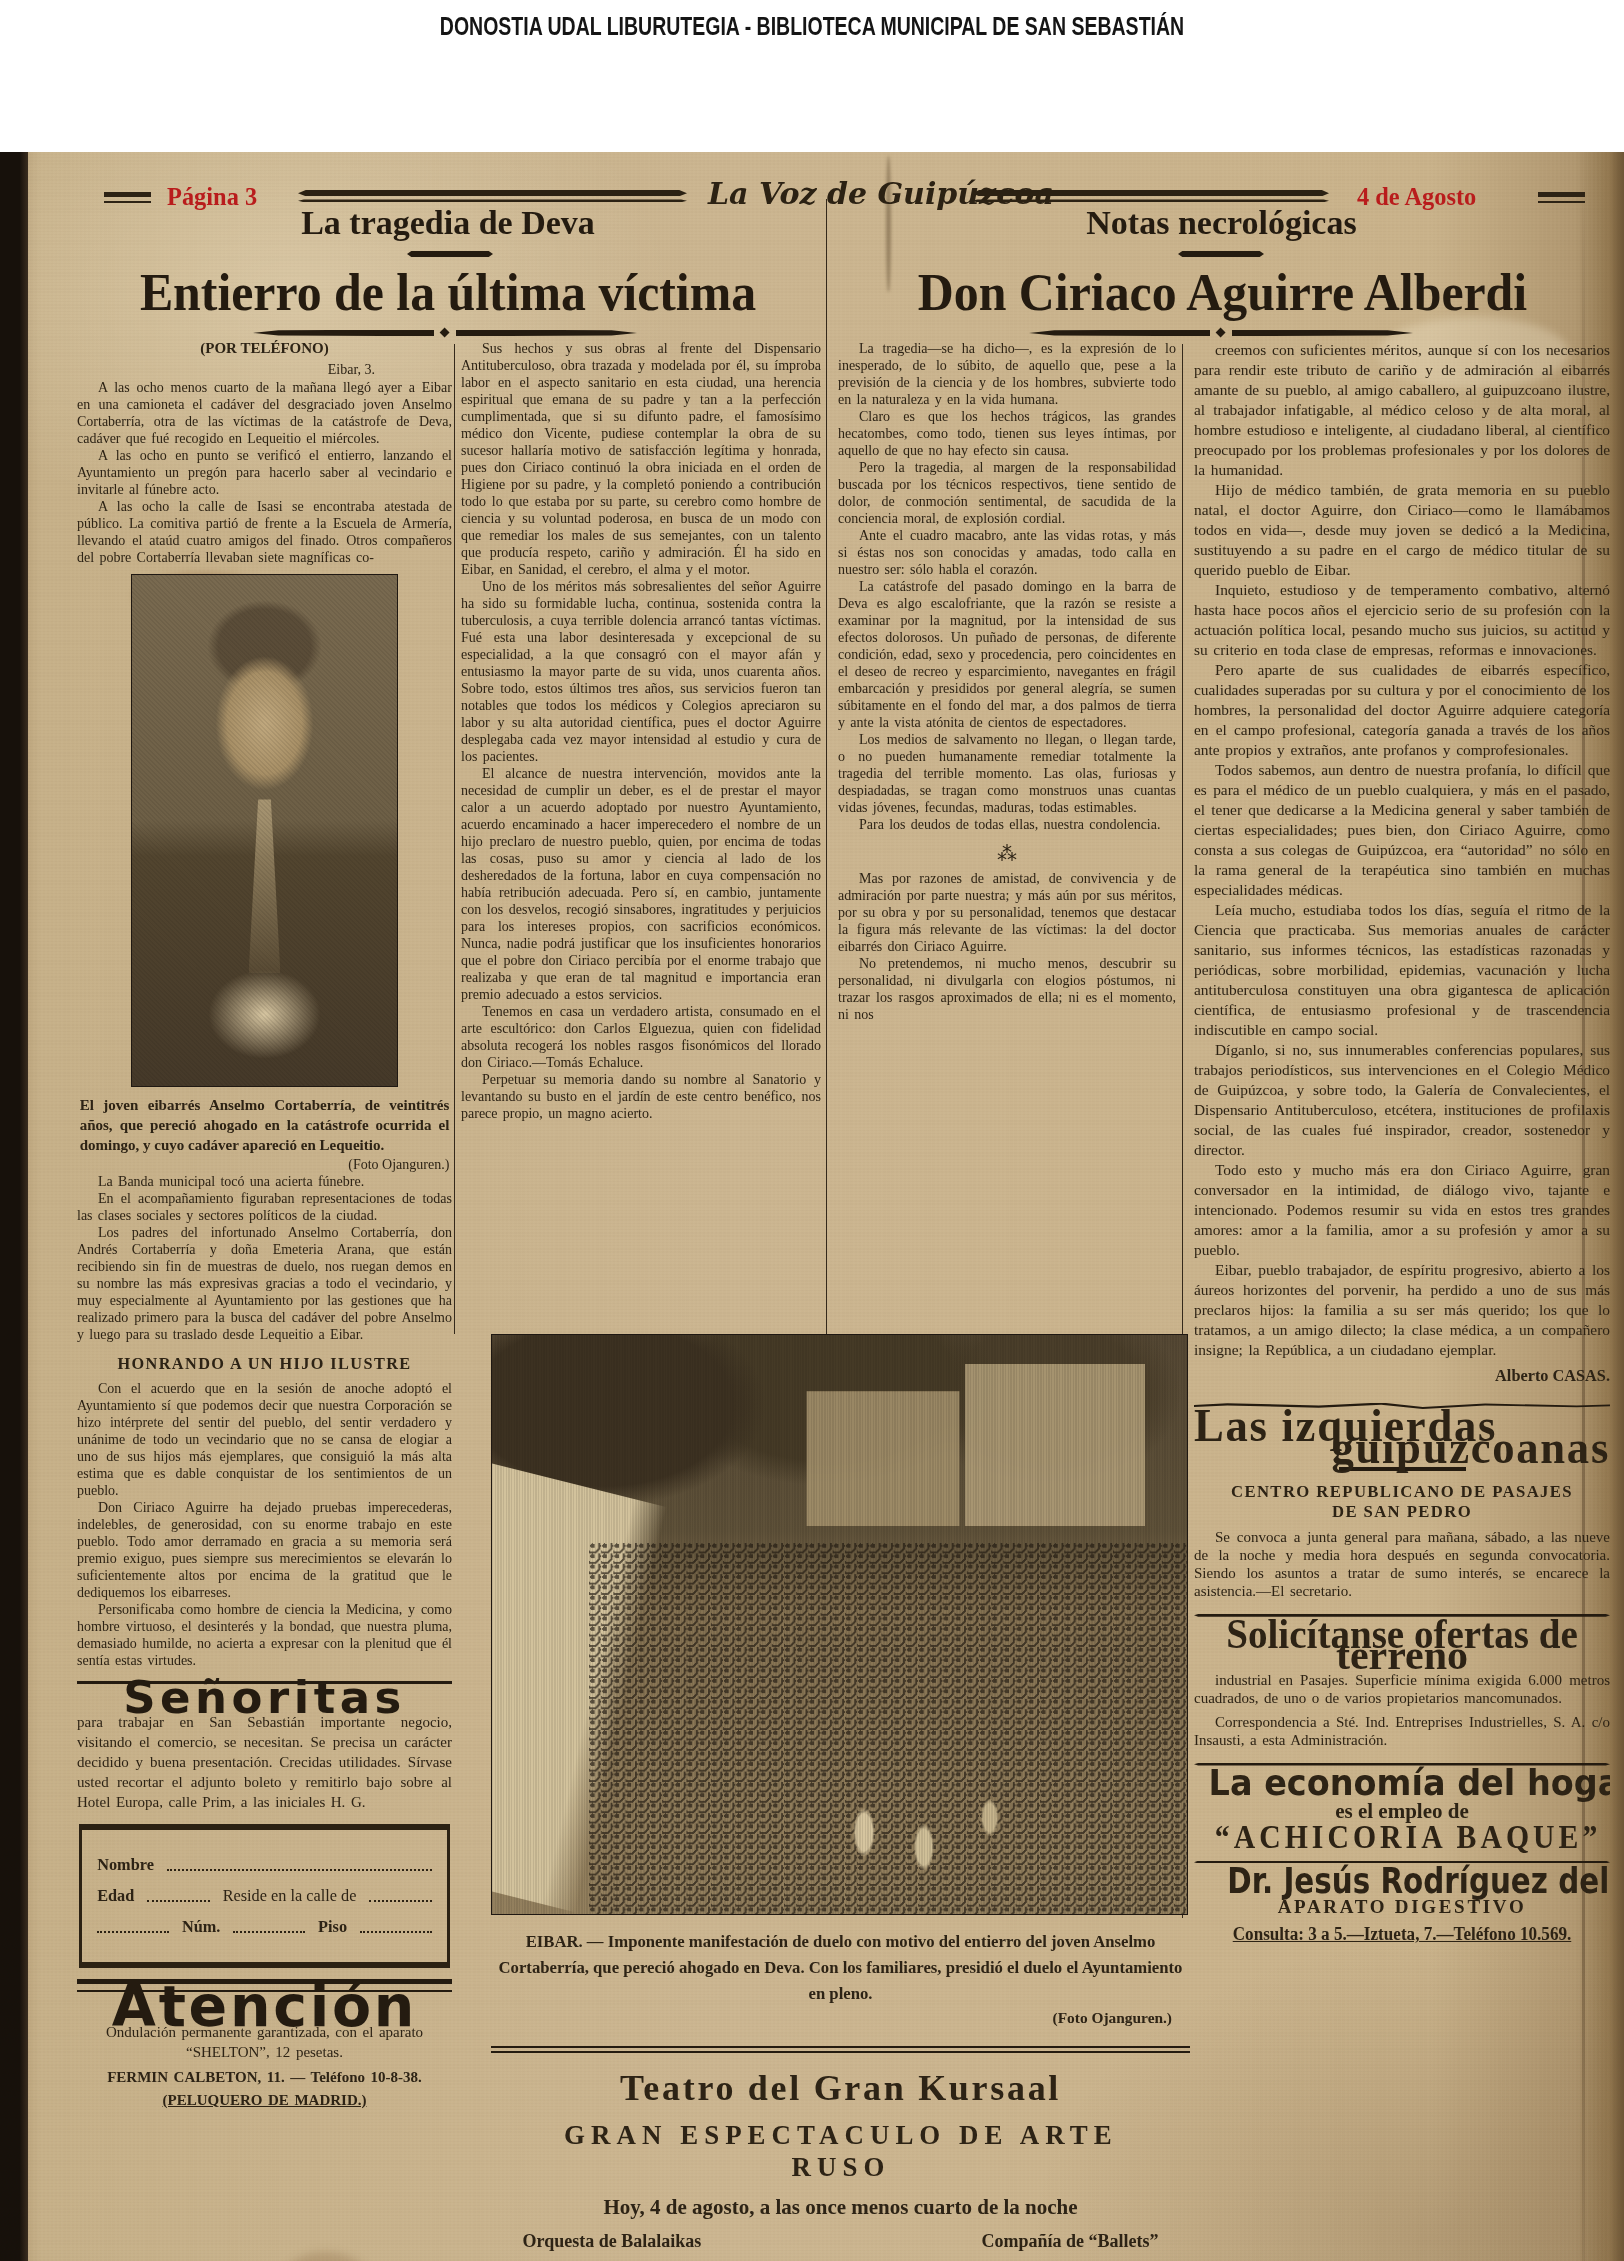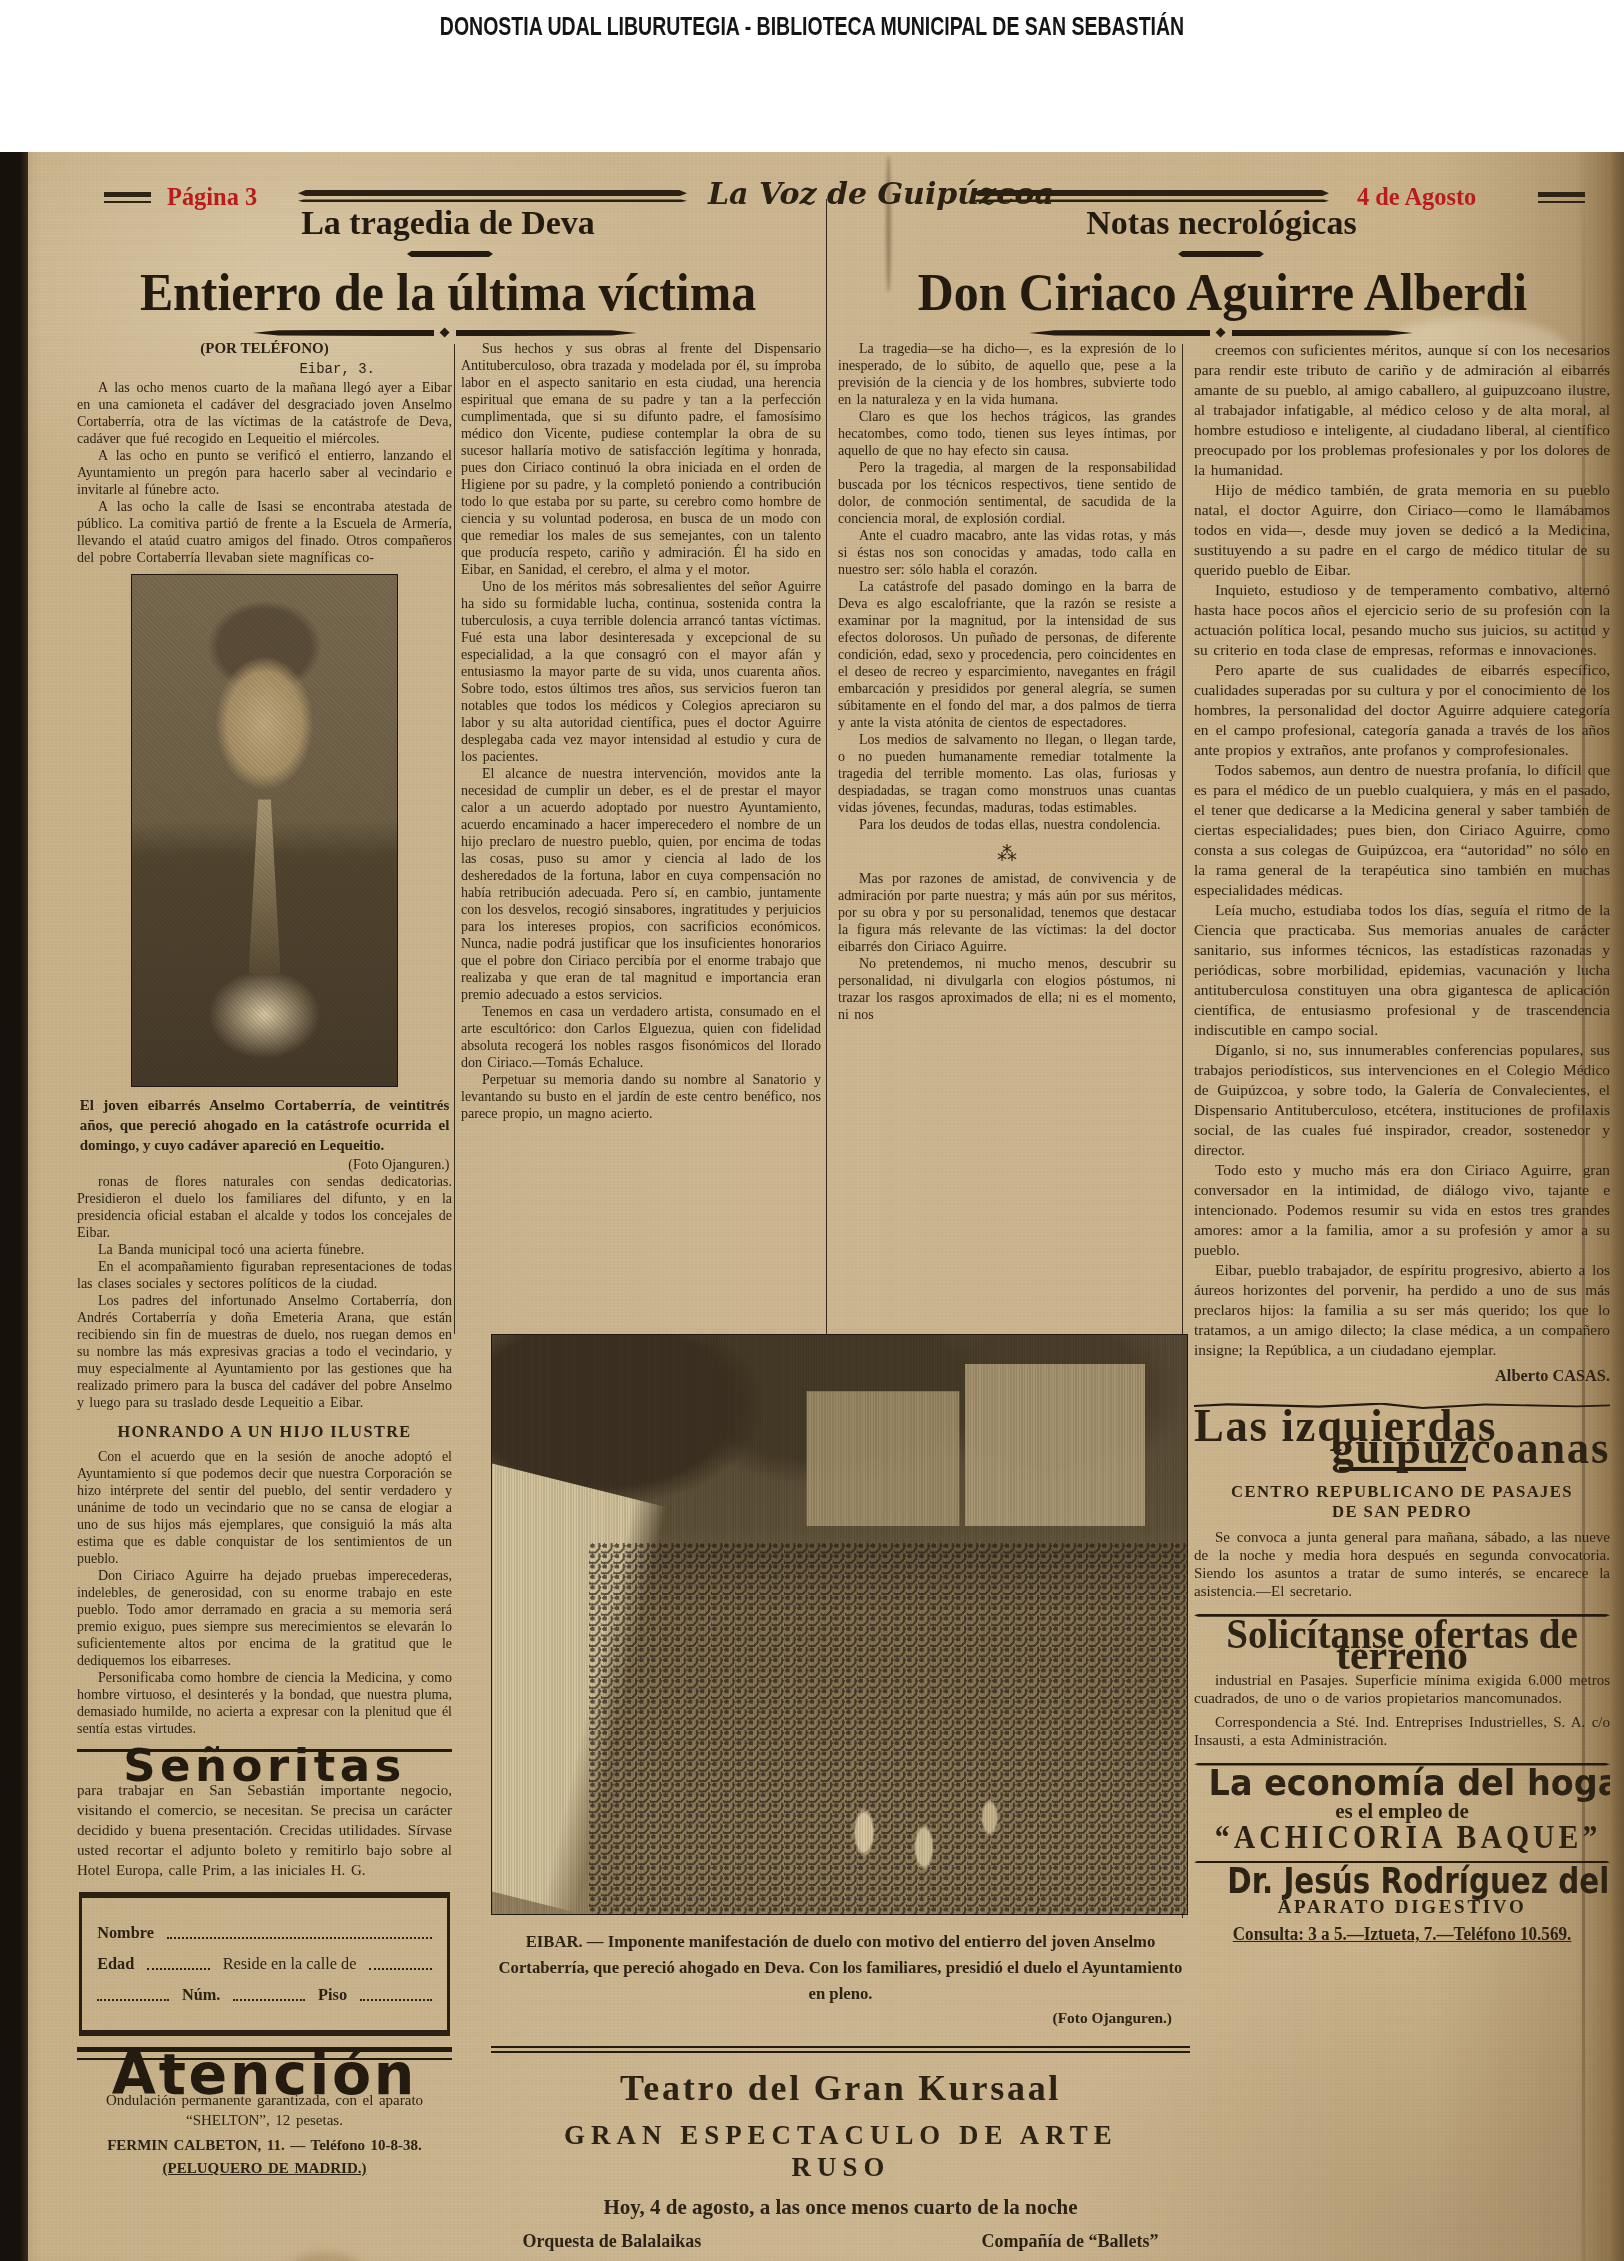--- a/index.html
+++ b/index.html
@@ -52,21 +52,21 @@
   
   .vrule{position:absolute;width:1.4px;background:#34291b;}
   
   .tcol{position:absolute;overflow:hidden;text-align:justify;}
   .para{margin:0;text-indent:21px;word-spacing:1.8px;}
   .col1{left:77px;top:340px;width:375px;height:2080px;font-size:14px;line-height:17px;}
   .col2{left:461px;top:340px;width:360px;height:999px;font-size:14px;line-height:17px;}
   .colA{left:838px;top:340px;width:338px;height:995px;font-size:14px;line-height:17px;}
   .colB{left:1194px;top:340px;width:416px;height:2089px;font-size:15.4px;line-height:20px;}
   .byline{text-align:center;font-weight:bold;font-size:15px;margin:0 0 3.6px;}
-  .dateline{text-align:right;padding-right:77px;font-size:14px;margin:0 0 1.8px;font-family:Liberation Mono, monospace;}
+  .dateline{text-align:right;padding-right:77px;font-size:14px;margin:0 0 1.8px;}
   .subhead{text-align:center;font-weight:bold;font-size:16.3px;letter-spacing:1.4px;margin:11.8px 0 8.1px;text-indent:0;}
   .sig{text-align:right;font-weight:bold;font-size:16.3px;margin-top:6.3px;}
   .asterism{text-align:center;font-size:20px;margin:11.8px 0 8.1px;text-indent:0;font-family:"DejaVu Sans",sans-serif;}
   
   .portrait{width:265px;height:511px;margin:7.2px auto 8.1px;position:relative;border:1.8px solid #1f1812;
      background:
        radial-gradient(86px 68px at 50% 86%, #d8c7a2 0%, rgba(216,199,162,0) 65%),
        radial-gradient(ellipse 68px 93px at 50% 29%, #c0a87e 0%, #a78f66 55%, rgba(0,0,0,0) 72%),
        radial-gradient(ellipse 84px 68px at 50% 14%, #41342585 0 55%, transparent 68%),
        linear-gradient(180deg,#796a50 0%,#6d5f46 48%,#52452f 55%,#453929 100%);}
@@ -201,21 +201,20 @@
     <p class="dateline">Eibar, 3.</p>
     <div>
         <p class="para">A las ocho menos cuarto de la mañana llegó ayer a Eibar en una camioneta el cadáver del desgraciado joven Anselmo Cortaberría, otra de las víctimas de la catástrofe de Deva, cadáver que fué recogido en Lequeitio el miércoles.</p>
         <p class="para">A las ocho en punto se verificó el entierro, lanzando el Ayuntamiento un pregón para hacerlo saber al vecindario e invitarle al fúnebre acto.</p>
         <p class="para">A las ocho la calle de Isasi se encontraba atestada de público. La comitiva partió de frente a la Escuela de Armería, llevando el ataúd cuatro amigos del finado. Otros compañeros del pobre Cortaberría llevaban siete magníficas co-</p>
       </div>
     <div class="portrait"></div>
     <p class="capt">El joven eibarrés Anselmo Cortaberría, de veintitrés años, que pereció ahogado en la catástrofe ocurrida el domingo, y cuyo cadáver apareció en Lequeitio.</p>
     <p class="capt-credit">(Foto Ojanguren.)</p>
     <div>
-        <p class="para">ronas de flores naturales con sendas dedicatorias. Presidieron el duelo los familiares del difunto, y en la presidencia oficial estaban el alcalde y todos los concejales de Eibar.</p>
         <p class="para">La Banda municipal tocó una acierta fúnebre.</p>
         <p class="para">En el acompañamiento figuraban representaciones de todas las clases sociales y sectores políticos de la ciudad.</p>
         <p class="para">Los padres del infortunado Anselmo Cortaberría, don Andrés Cortaberría y doña Emeteria Arana, que están recibiendo sin fin de muestras de duelo, nos ruegan demos en su nombre las más expresivas gracias a todo el vecindario, y muy especialmente al Ayuntamiento por las gestiones que ha realizado primero para la busca del cadáver del pobre Anselmo y luego para su traslado desde Lequeitio a Eibar.</p>
       </div>
     <p class="subhead">HONRANDO A UN HIJO ILUSTRE</p>
     <div>
         <p class="para">Con el acuerdo que en la sesión de anoche adoptó el Ayuntamiento sí que podemos decir que nuestra Corporación se hizo intérprete del sentir del pueblo, del sentir verdadero y unánime de todo un vecindario que no se cansa de elogiar a uno de sus hijos más ejemplares, que consiguió la más alta estima que es dable conquistar de los sentimientos de un pueblo.</p>
         <p class="para">Don Ciriaco Aguirre ha dejado pruebas imperecederas, indelebles, de generosidad, con su enorme trabajo en este pueblo. Todo amor derramado en gracia a su memoria será premio exiguo, pues siempre sus merecimientos se elevarán lo suficientemente altos por encima de la gratitud que le dediquemos los eibarreses.</p>
         <p class="para">Personificaba como hombre de ciencia la Medicina, y como hombre virtuoso, el desinterés y la bondad, que nuestra pluma, demasiado humilde, no acierta a expresar con la plenitud que él sentía estas virtudes.</p>
       </div>

